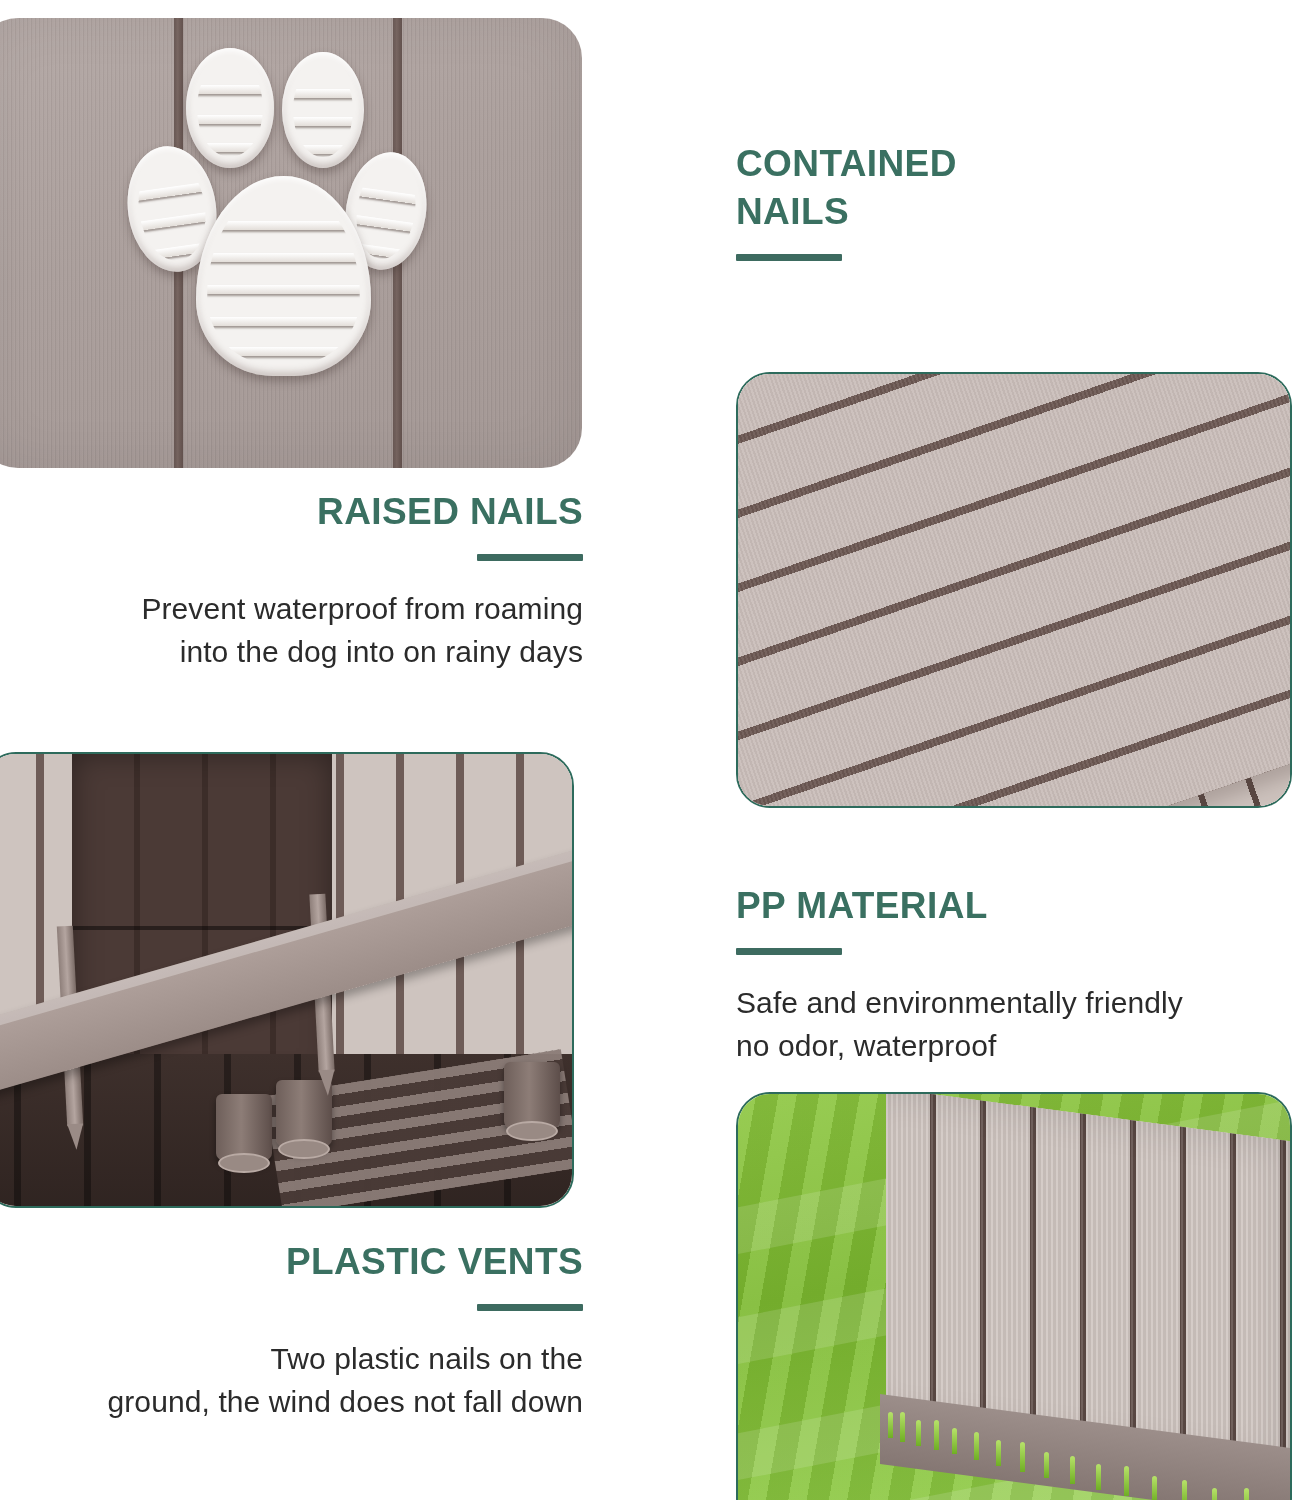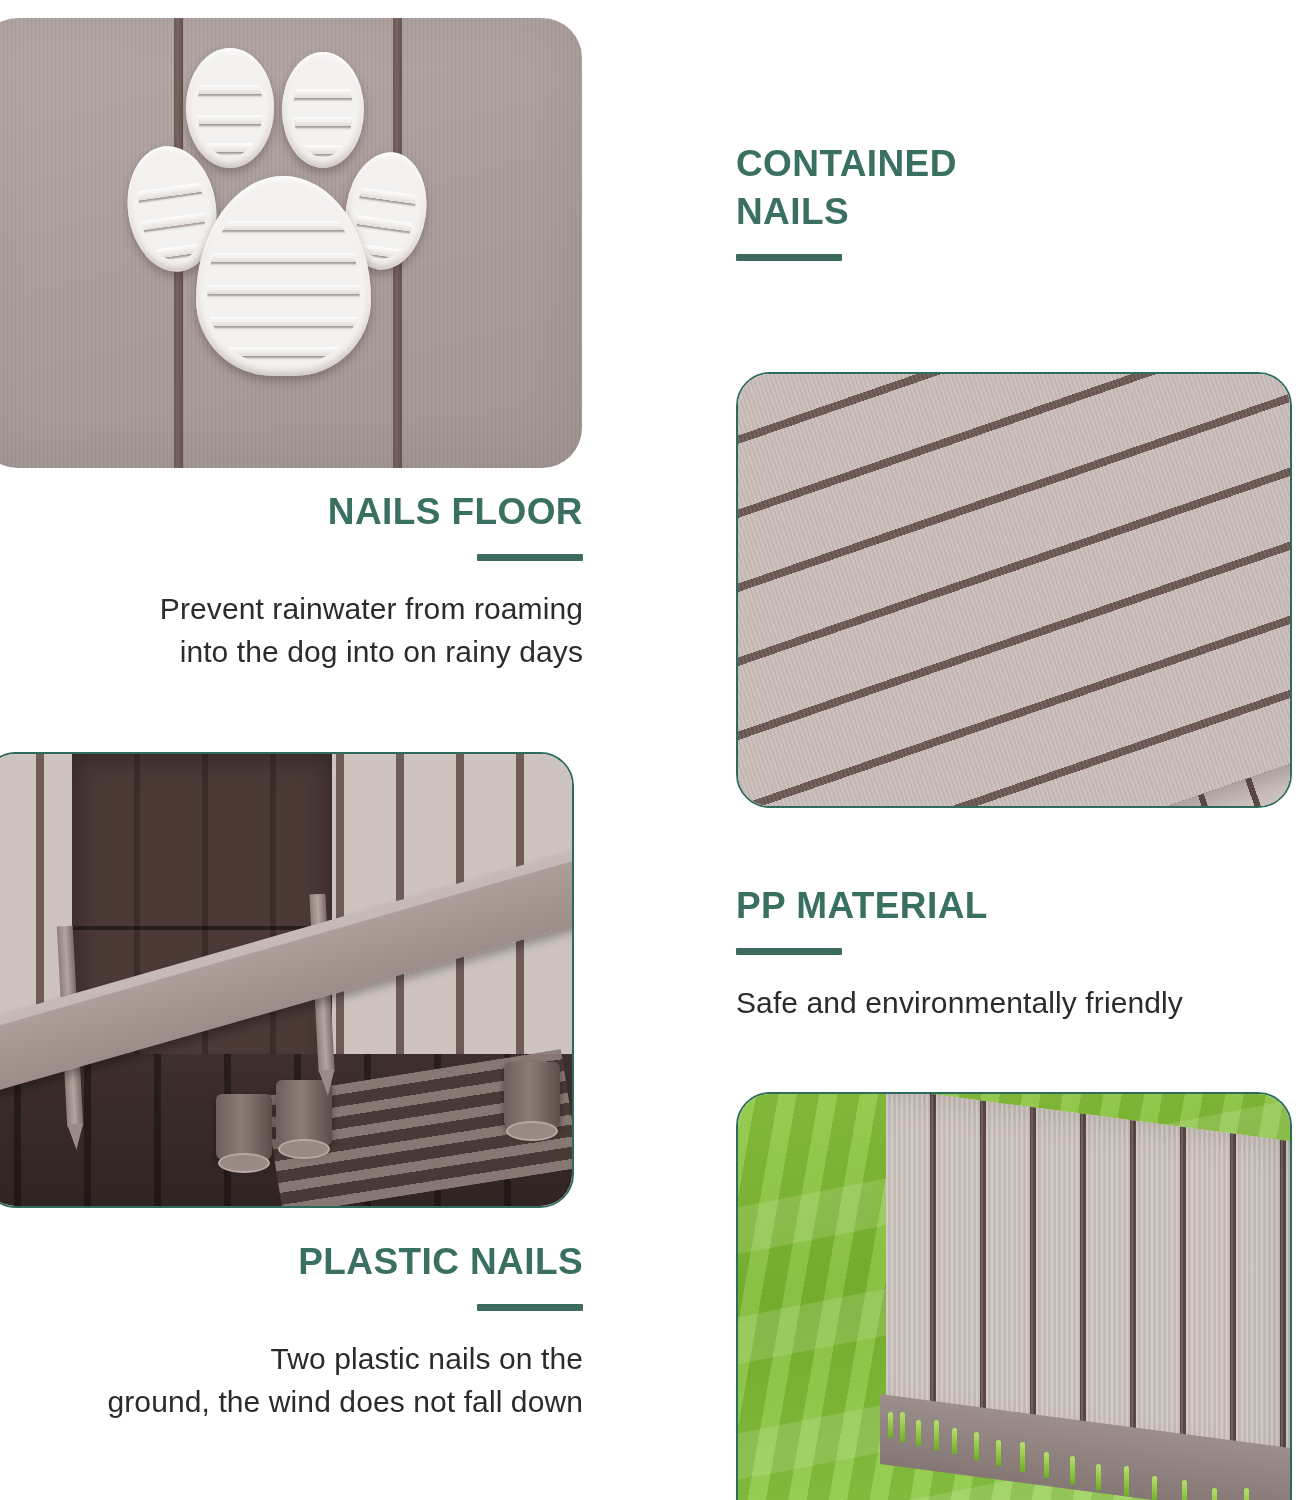--- a/index.html
+++ b/index.html
@@ -270,25 +270,25 @@
       <div class="deck-side"></div>
       <div class="deck-edge"></div>
       <div class="deck-top">
         <div class="grain"></div>
       </div>
     </div>
   </div>
 
   <div class="textblock align-right" id="tb-floor" style="left:20px;top:452px;width:563px;">
     <p class="heading">
-      <span>NAILS FLOOR</span>
+      <span>RAISED NAILS</span>
     </p>
     <div class="rule" style="width:106px;"></div>
     <p class="body body-gap">
-      <span>Prevent rainwater from roaming</span><br>
+      <span>Prevent waterproof from roaming</span><br>
       <span>into the dog into on rainy days</span>
     </p>
   </div>
 
   <div class="panel framed" id="panel-nails">
     <div class="wall-bg"></div>
     <div class="wall-dark">
       <div class="crossline"></div>
     </div>
     <div class="underframe">
@@ -318,26 +318,27 @@
     </div>
   </div>
 
   <div class="textblock align-left" id="tb-pp" style="left:736px;top:846px;width:560px;">
     <p class="heading">
       <span>PP MATERIAL</span>
     </p>
     <div class="rule" style="width:106px;"></div>
     <p class="body body-gap">
       <span>Safe and environmentally friendly</span><br>
+      <span>no odor, waterproof</span>
     </p>
   </div>
 
   <div class="textblock align-right" id="tb-nails" style="left:20px;top:1202px;width:563px;">
     <p class="heading">
-      <span>PLASTIC NAILS</span>
+      <span>PLASTIC VENTS</span>
     </p>
     <div class="rule" style="width:106px;"></div>
     <p class="body body-gap">
       <span>Two plastic nails on the</span><br>
       <span>ground, the wind does not fall down</span>
     </p>
   </div>
 
   <div class="panel framed" id="panel-grass">
     <div class="grass">

